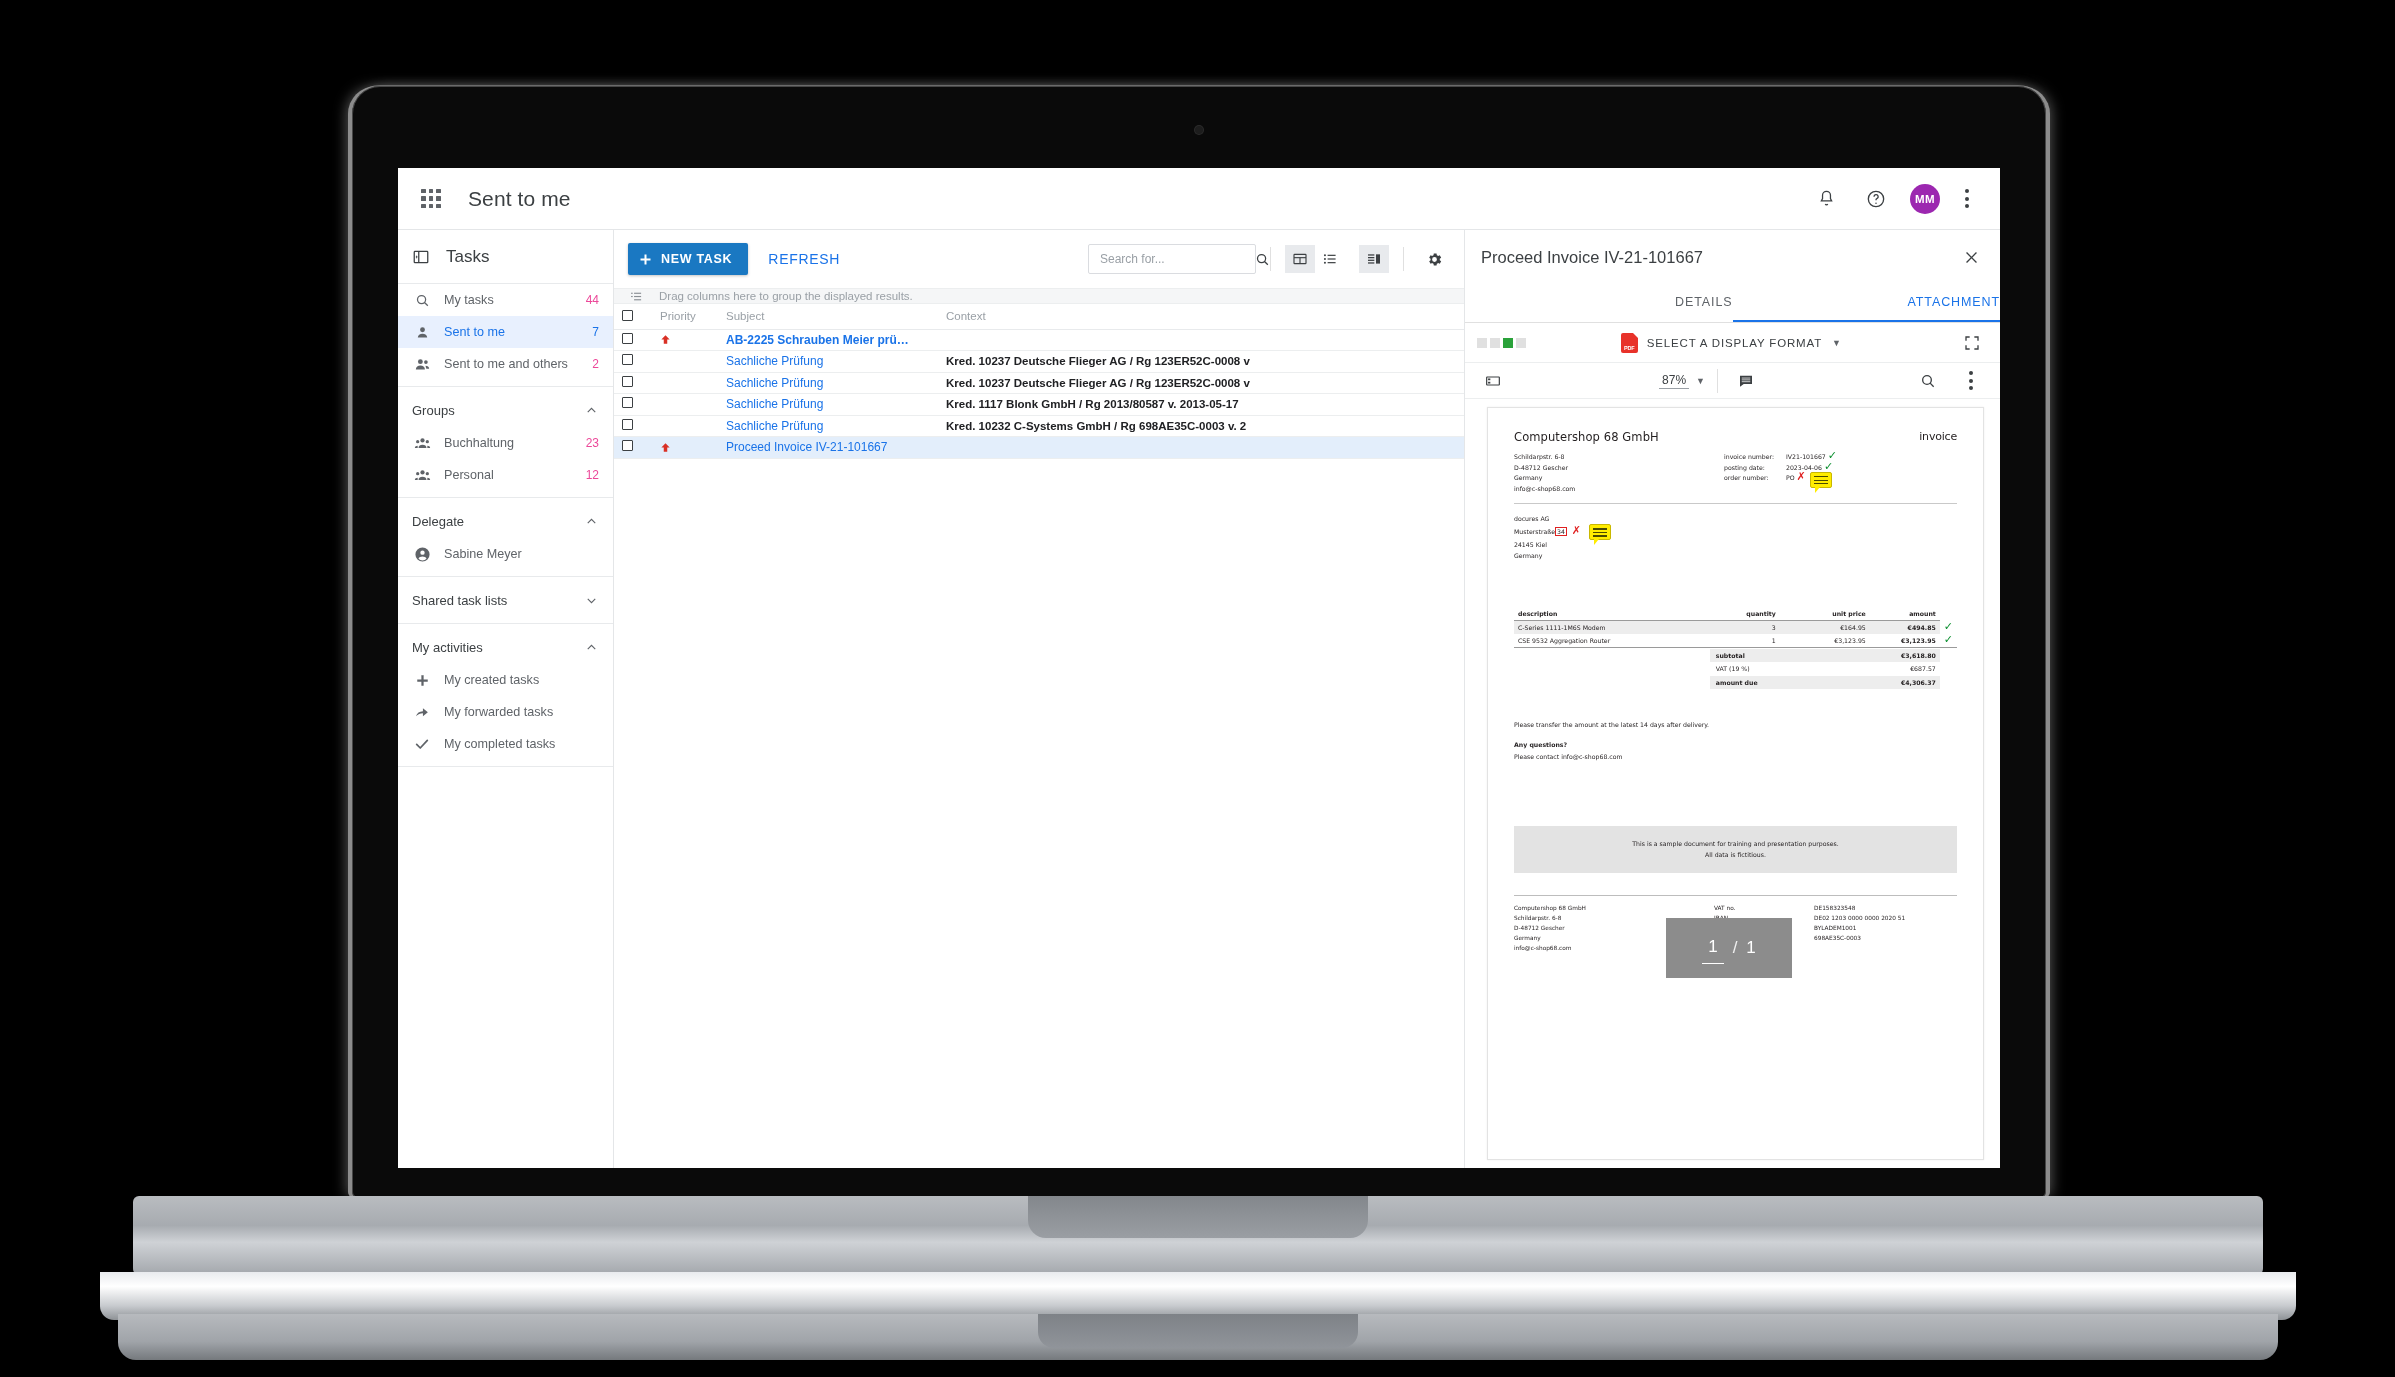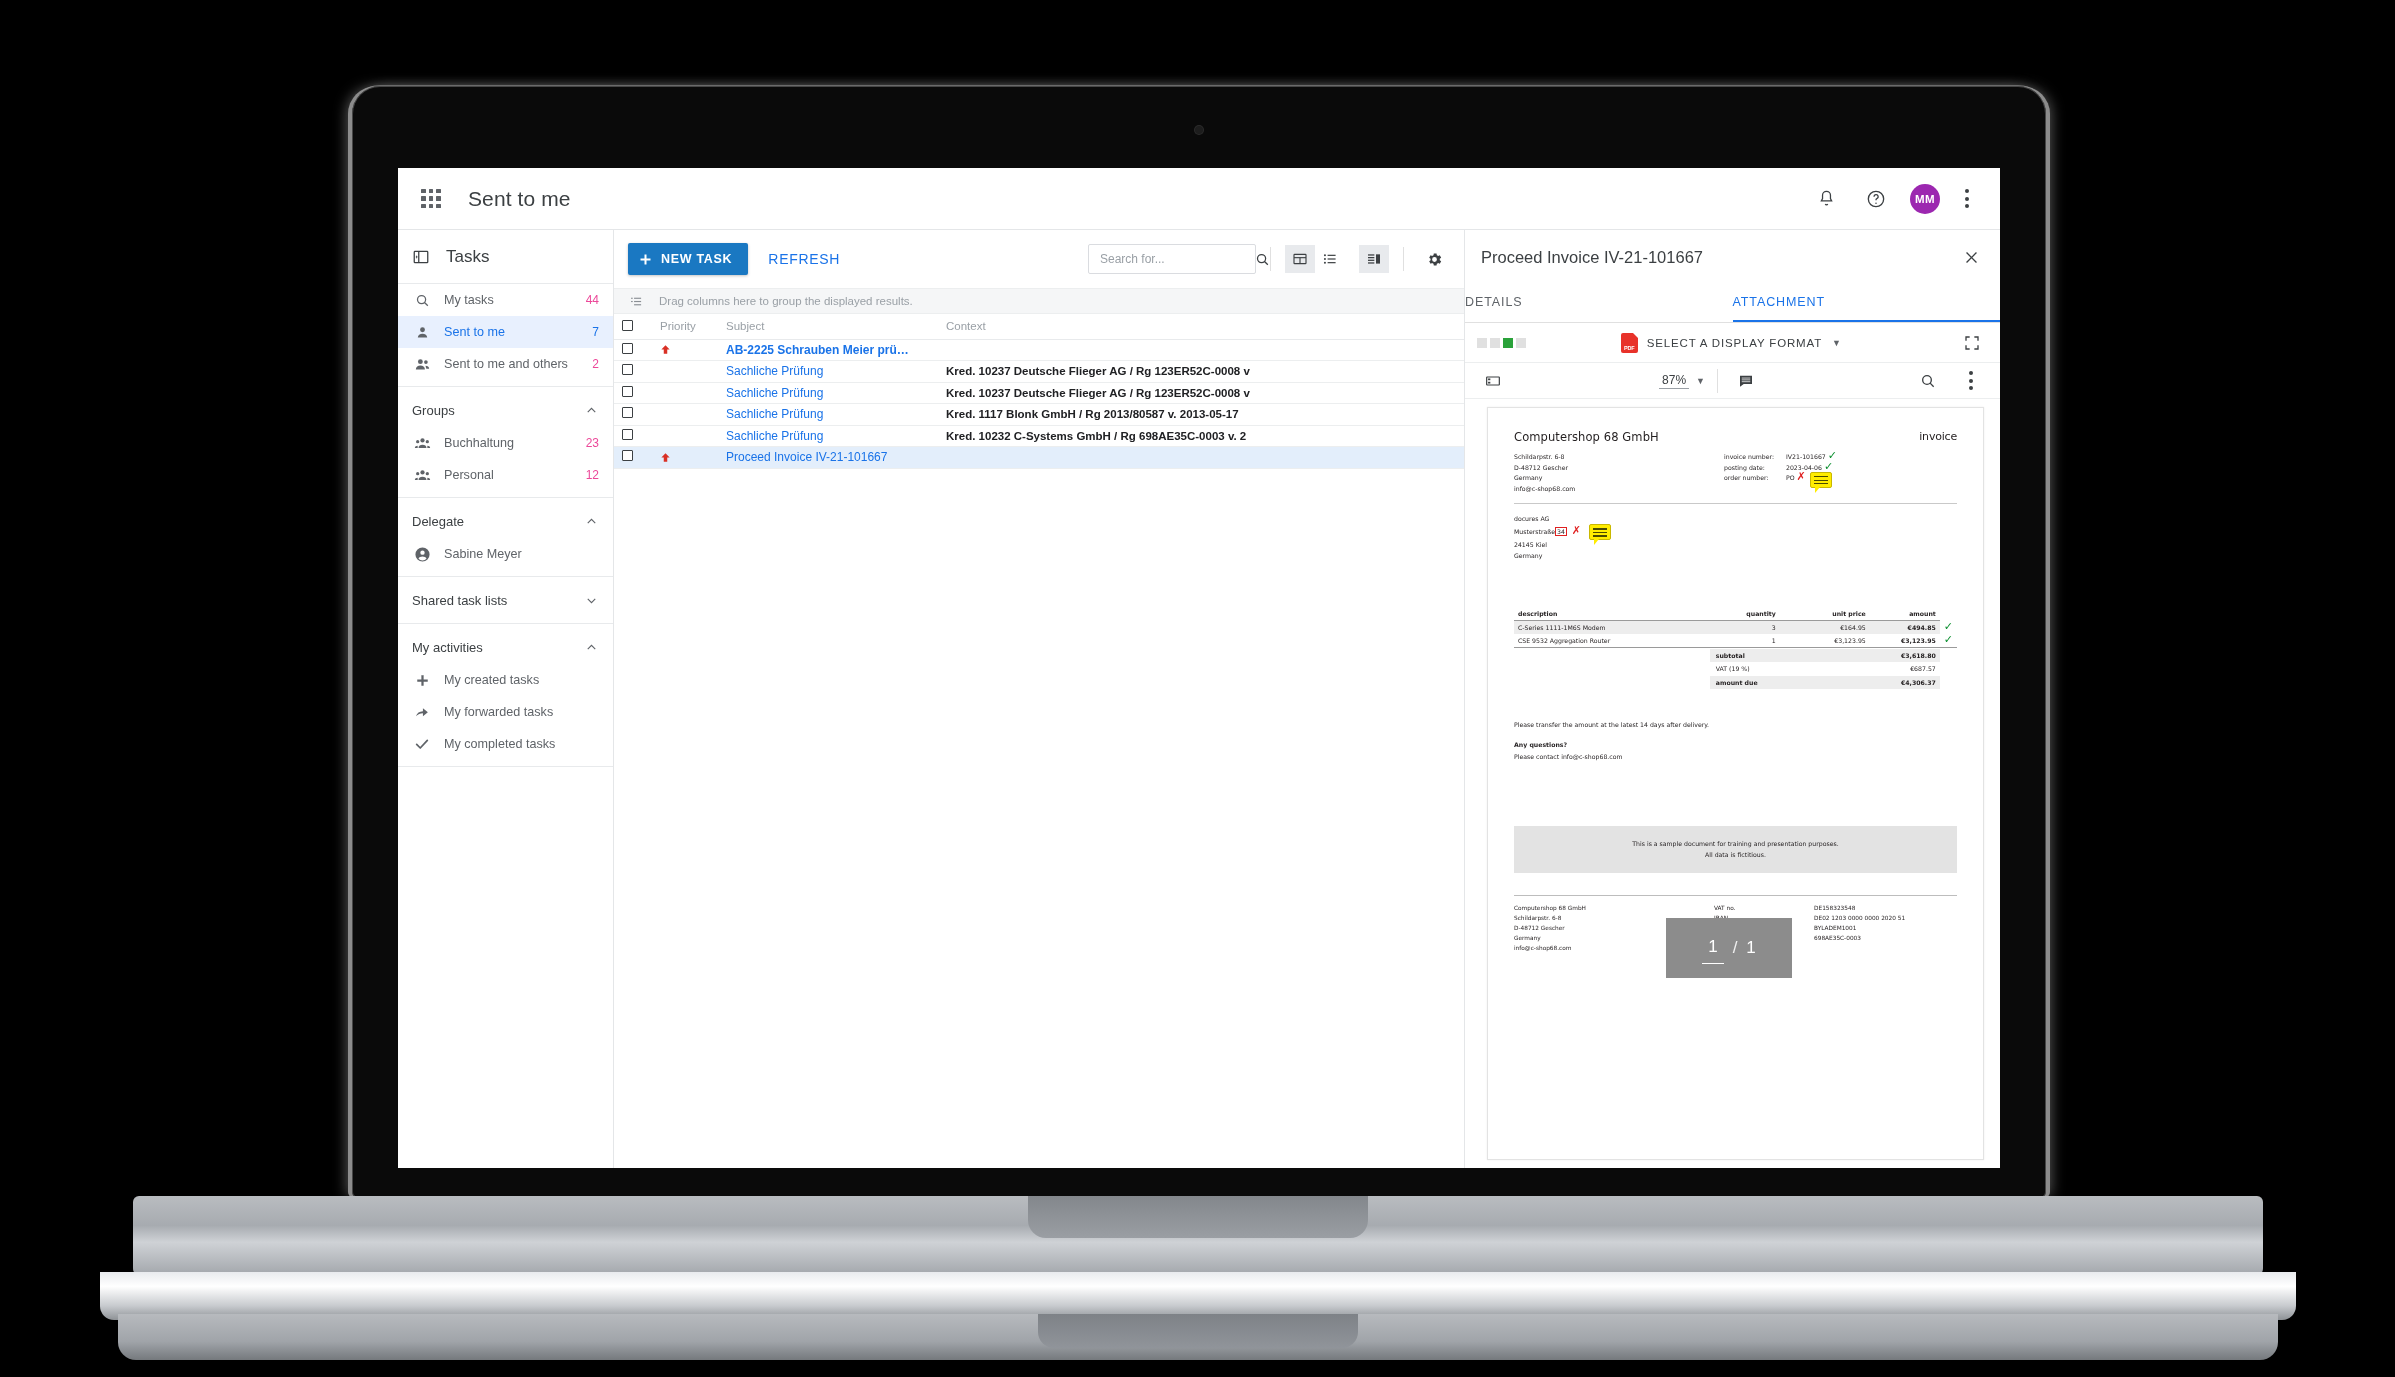--- a/index.html
+++ b/index.html
@@ -150,21 +150,21 @@
   .tb-div { width: 1px; height: 24px; background: #e0e0e0; margin: 0 8px; }
   .seg { display: flex; }
   .seg-btn {
     width: 30px; height: 28px; display: flex; align-items: center; justify-content: center;
     background: #fff; cursor: pointer; color: #3c4043; border: 1px solid transparent;
   }
   .seg-btn.on { background: #e8eaed; }
   .icon-btn { width: 32px; height: 30px; display: flex; align-items: center; justify-content: center; cursor: pointer; color: #3c4043; }
 
   .grouppanel {
-    height: 26px; background: #f5f6f7; border-top: 1px solid #eceeef; border-bottom: 1px solid #eceeef;
+    height: 16px; background: #f5f6f7; border-top: 1px solid #eceeef; border-bottom: 1px solid #eceeef;
     display: flex; align-items: center; padding-left: 16px; gap: 16px;
     font-size: 11.5px; color: #9aa0a6;
   }
   table.tasks { width: 100%; border-collapse: collapse; table-layout: fixed; font-size: 12px; }
   table.tasks th {
     text-align: left; font-weight: normal; color: #9aa0a6; font-size: 11.5px;
     height: 25px; padding: 0 8px; border-bottom: 1px solid #e8eaec;
   }
   table.tasks td {
     height: 21.5px; padding: 0 8px; border-bottom: 1px solid #eceeef;
@@ -184,21 +184,21 @@
   tr.sel td { background: #e3eefb; }
   tr.sel .subj { font-weight: normal; }
 
   
   .rpanel { width: 535px; flex: 0 0 535px; background: #fff; display: flex; flex-direction: column; min-height: 0; }
   .rp-head { height: 54px; flex: 0 0 54px; display: flex; align-items: center; padding: 0 14px 0 16px; }
   .rp-title { font-size: 16.5px; color: #3c4043; flex: 1; }
   .rp-close { width: 30px; height: 30px; display: flex; align-items: center; justify-content: center; cursor: pointer; color: #3c4043; }
   .rp-tabs { display: flex; border-bottom: 1px solid #e0e0e0; }
   .rp-tab {
-    flex: 1; text-align: left; height: 38px; line-height: 36px;
+    flex: 1; text-align: right; height: 38px; line-height: 36px;
     font-size: 12.5px; letter-spacing: .9px; color: #5f6368; cursor: pointer;
   }
   .rp-tab.on { color: #1a73e8; border-bottom: 2.5px solid #1a73e8; }
   .rp-bar2 { height: 40px; flex: 0 0 40px; display: flex; align-items: center; padding: 0 12px; border-bottom: 1px solid #eceeef; }
   .sqs { display: flex; gap: 3px; }
   .sqs i { width: 10px; height: 10px; display: block; }
   .pdfico {
     width: 17px; height: 20px; background: #e8322a; border-radius: 2px; position: relative;
     display: flex; align-items: flex-end; justify-content: center; margin-right: 9px;
   }

